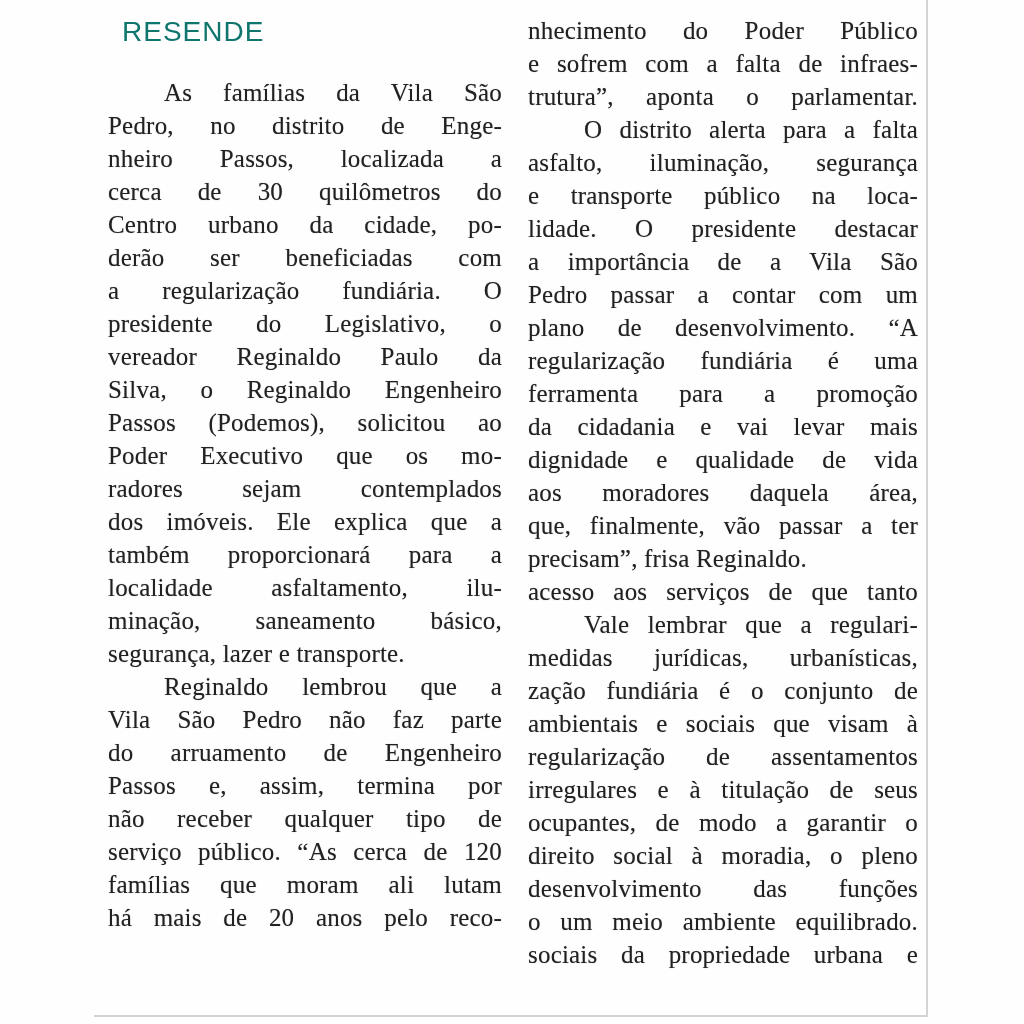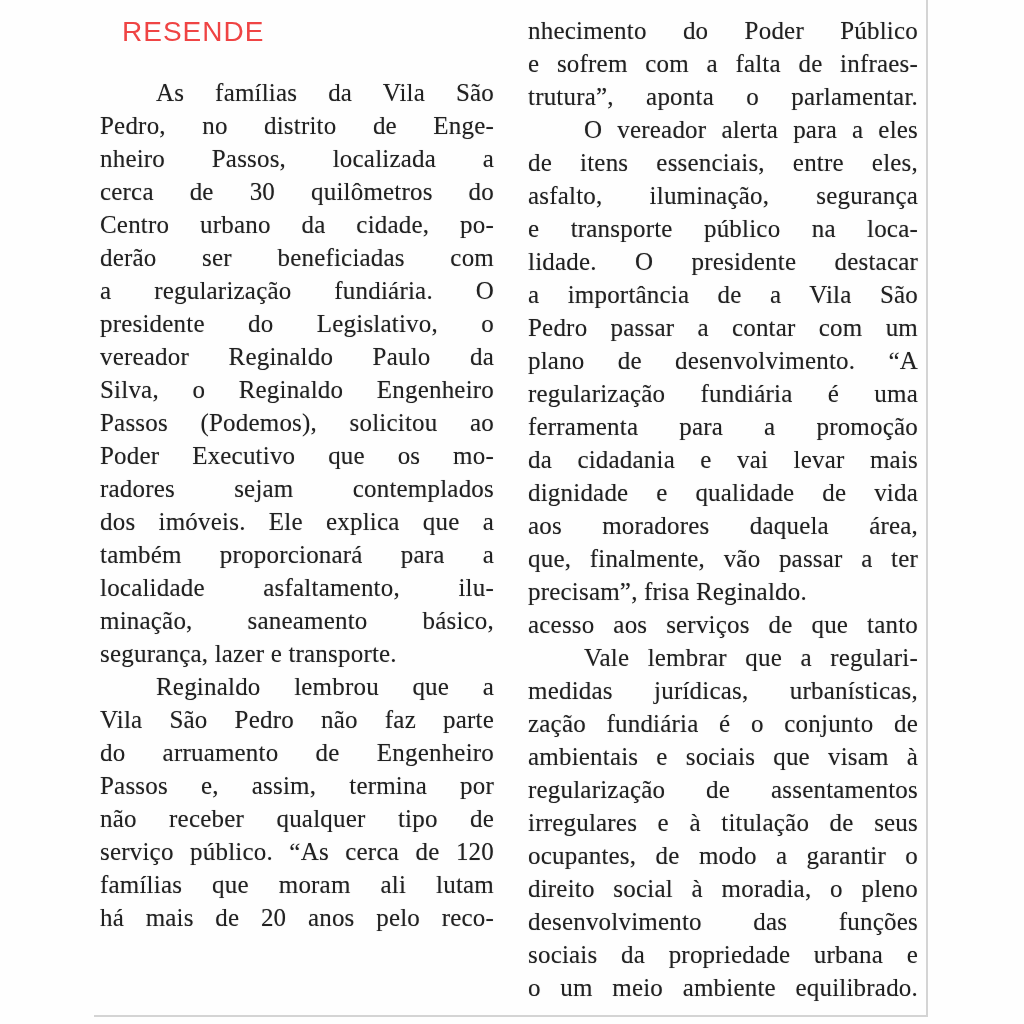--- a/index.html
+++ b/index.html
@@ -16,28 +16,28 @@
     font-family: "Liberation Serif", "DejaVu Serif", serif;
   }
   .kicker {
     position: absolute;
     left: 122px;
     top: 16px;
     font-family: "Liberation Sans", "DejaVu Sans", sans-serif;
     font-size: 28px;
     font-weight: 400;
     letter-spacing: 1px;
-    color: #ef4444;
+    color: #0f766e;
   }
   .col {
     position: absolute;
     color: #212121;
     text-shadow: 0 0 1px rgba(30,30,30,0.35);
   }
-  .col-left  { left: 100px; top: 76px; width: 394px; }
+  .col-left  { left: 108px; top: 76px; width: 394px; }
   .col-right { left: 528px; top: 14px; width: 390px; }
   .line {
     height: 33px;
     line-height: 33px;
     font-size: 25px;
     letter-spacing: 0.2px;
     text-align: justify;
     text-align-last: justify;
     white-space: nowrap;
   }
@@ -92,22 +92,21 @@
       <div class="line">não receber qualquer tipo de</div>
       <div class="line">serviço público. “As cerca de 120</div>
       <div class="line">famílias que moram ali lutam</div>
       <div class="line">há mais de 20 anos pelo reco-</div>
     </div>
 
   <div class="col col-right">
       <div class="line">nhecimento do Poder Público</div>
       <div class="line">e sofrem com a falta de infraes-</div>
       <div class="line">trutura”, aponta o parlamentar.</div>
-      <div class="line indent">O vereador alerta para a eles</div>
-      <div class="line">de itens essenciais, entre eles,</div>
+      <div class="line indent">O distrito alerta para a falta</div>
       <div class="line">asfalto, iluminação, segurança</div>
       <div class="line">e transporte público na loca-</div>
       <div class="line">lidade. O presidente destacar</div>
       <div class="line">a importância de a Vila São</div>
       <div class="line">Pedro passar a contar com um</div>
       <div class="line">plano de desenvolvimento. “A</div>
       <div class="line">regularização fundiária é uma</div>
       <div class="line">ferramenta para a promoção</div>
       <div class="line">da cidadania e vai levar mais</div>
       <div class="line">dignidade e qualidade de vida</div>
@@ -117,19 +116,19 @@
       <div class="line">acesso aos serviços de que tanto</div>
       <div class="line indent">Vale lembrar que a regulari-</div>
       <div class="line">medidas jurídicas, urbanísticas,</div>
       <div class="line">zação fundiária é o conjunto de</div>
       <div class="line">ambientais e sociais que visam à</div>
       <div class="line">regularização de assentamentos</div>
       <div class="line">irregulares e à titulação de seus</div>
       <div class="line">ocupantes, de modo a garantir o</div>
       <div class="line">direito social à moradia, o pleno</div>
       <div class="line">desenvolvimento das funções</div>
+      <div class="line">o um meio ambiente equilibrado.</div>
       <div class="line">sociais da propriedade urbana e</div>
-      <div class="line">o um meio ambiente equilibrado.</div>
     </div>
 
   <div class="v-divider"></div>
   <div class="h-rule"></div>
 </div>
 
 </body></html>

